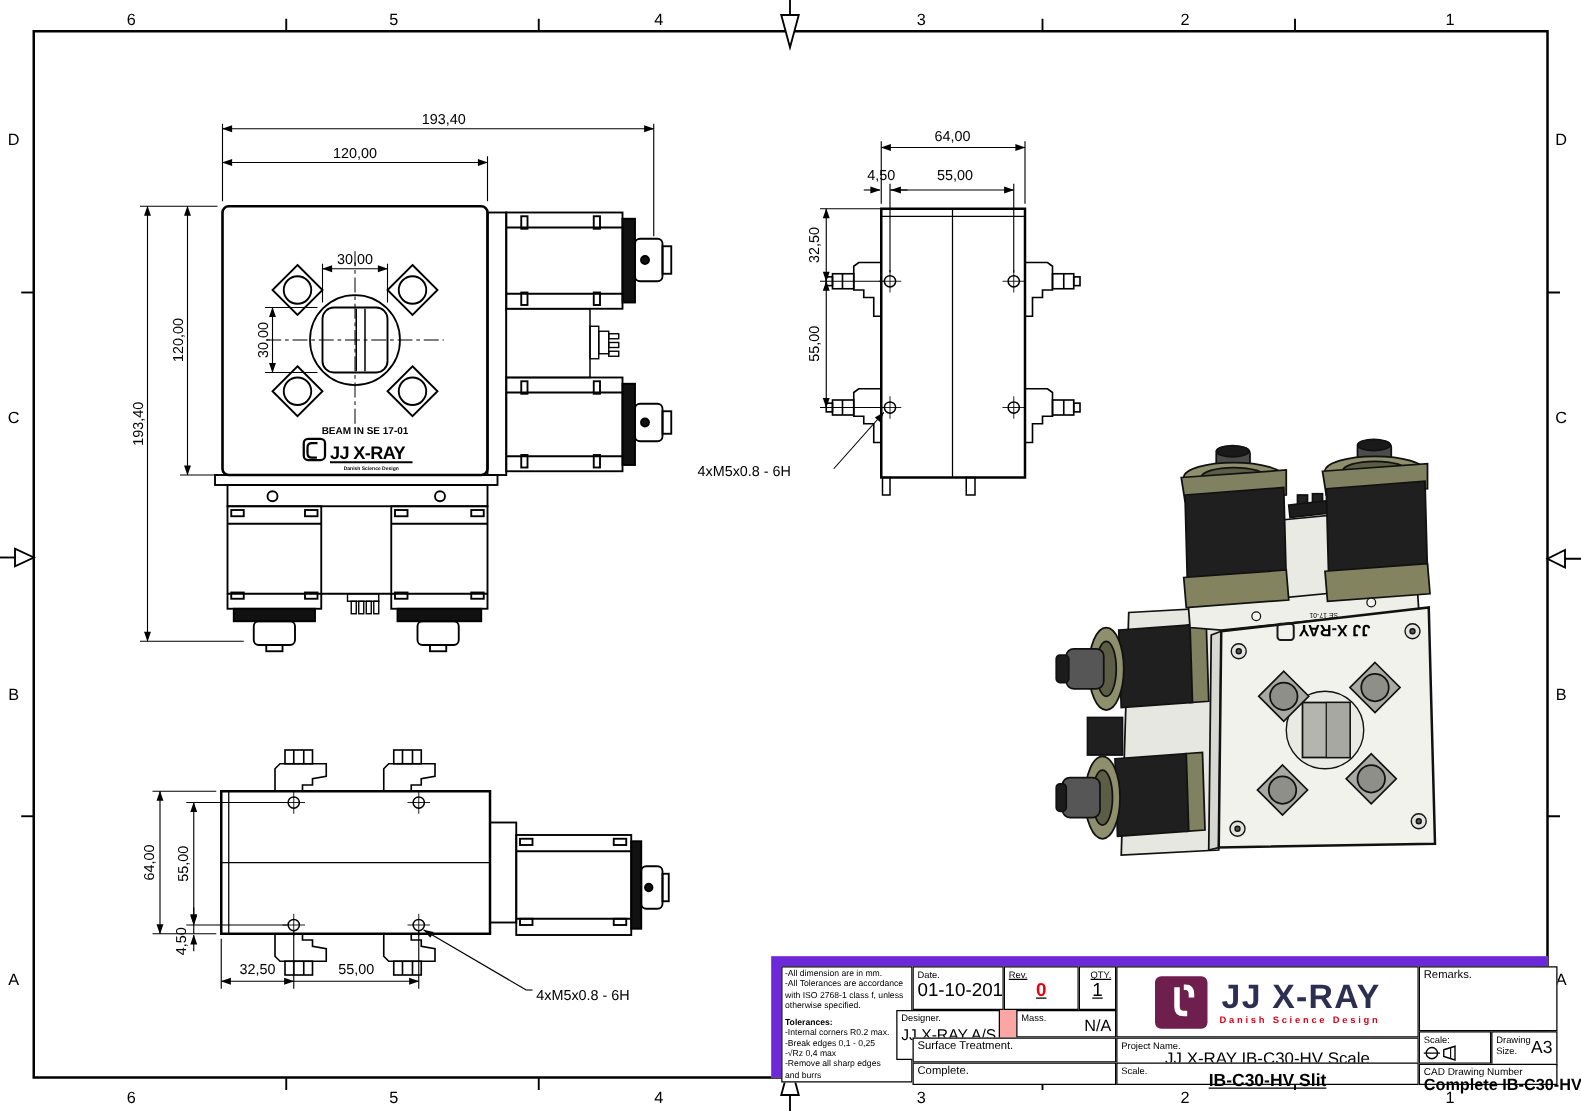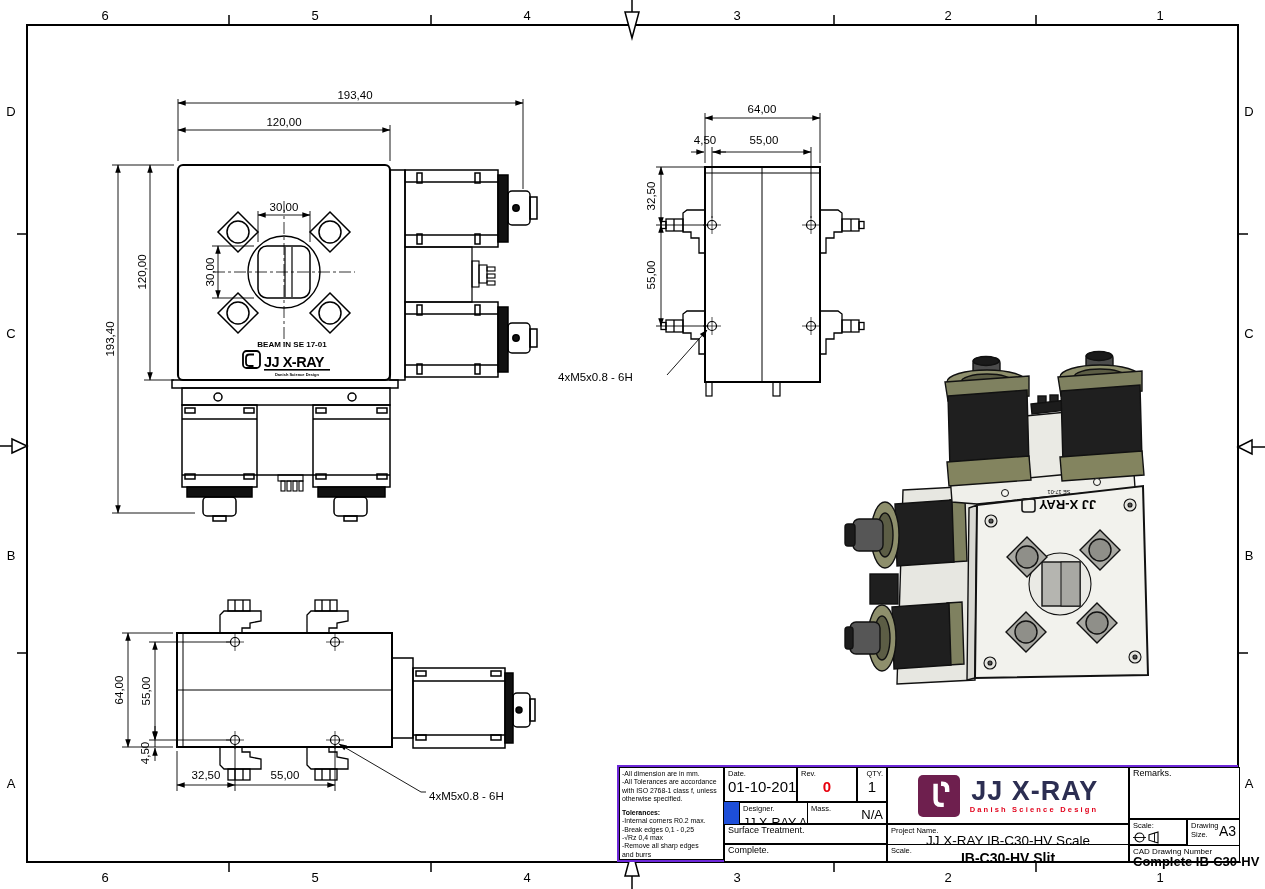--- a/index.html
+++ b/index.html
@@ -4,30 +4,30 @@
 <style>
   html,body{margin:0;padding:0;background:#fff;}
   #sheet{position:relative;width:1265px;height:889px;background:#fff;overflow:hidden;
          font-family:"Liberation Sans",sans-serif;color:#000;}
   svg{position:absolute;overflow:visible;}
   svg text{font-family:"Liberation Sans",sans-serif;fill:#000;}
   .dim{font-size:11.5px;}
   .zone{font-size:13px;}
   
   #title-block{position:absolute;left:617px;top:765px;width:621px;height:97px;
-    border:2px solid #6d28d9;box-sizing:border-box;background:#1d4ed8;}
+    border:8px solid #6d28d9;box-sizing:border-box;background:#fca5a5;}
   .cell{position:absolute;border:1px solid #000;box-sizing:border-box;background:#fff;
         padding:1px 3px;overflow:visible;}
   .lbl{font-size:7.5px;display:block;line-height:9px;}
   .val{font-size:14px;line-height:15px;}
   #notes-cell{font-size:6.9px;line-height:8.3px;padding:2px 2px;}
   #notes-cell .tolhead{font-weight:bold;margin-top:6px;}
   .big{font-size:15px;}
   .red{color:#e8000d;font-weight:bold;}
-  .center{text-align:center;}
+  .center{text-align:center;text-decoration:underline;}
   .bold{font-weight:bold;}
   #logo-cell{display:flex;align-items:center;justify-content:center;gap:10px;}
   #logo-box{width:42px;height:42px;background:#6e1f4e;border-radius:5px;flex:0 0 auto;
             display:flex;align-items:center;justify-content:center;}
   #logo-words{display:flex;flex-direction:column;align-items:flex-end;}
   #logo-brand{font-size:27px;font-weight:bold;color:#2c2e52;letter-spacing:1px;line-height:27px;}
   #logo-tag{font-size:7.5px;font-weight:bold;color:#e2001a;letter-spacing:2.2px;line-height:9px;}
   .nowrap{white-space:nowrap;}
 </style>
 </head>
@@ -506,21 +506,21 @@
       <span class="val big nowrap">01-10-2012</span>
     </div>
     <div class="cell center" style="left:178px;top:0;width:60px;height:35px">
       <span class="lbl" style="text-align:left">Rev.</span>
       <span class="val big red">0</span>
     </div>
     <div class="cell center" style="left:238px;top:0;width:30px;height:35px">
       <span class="lbl" style="text-align:right">QTY.</span>
       <span class="val big">1</span>
     </div>
-    <div class="cell" style="left:120px;top:35px;width:83px;height:22px">
+    <div class="cell" style="left:92px;top:35px;width:83px;height:40px">
       <span class="lbl">Designer.</span>
       <span class="val nowrap" style="font-size:12.5px">JJ X-RAY A/S</span>
     </div>
     <div class="cell" style="left:188px;top:35px;width:80px;height:22px">
       <span class="lbl">Mass.</span>
       <span class="val" style="position:absolute;right:3px;bottom:1px;font-size:13px">N/A</span>
     </div>
     <div class="cell" style="left:105px;top:57px;width:163px;height:20px">
       <span class="lbl" style="font-size:9px">Surface Treatment.</span>
     </div>

